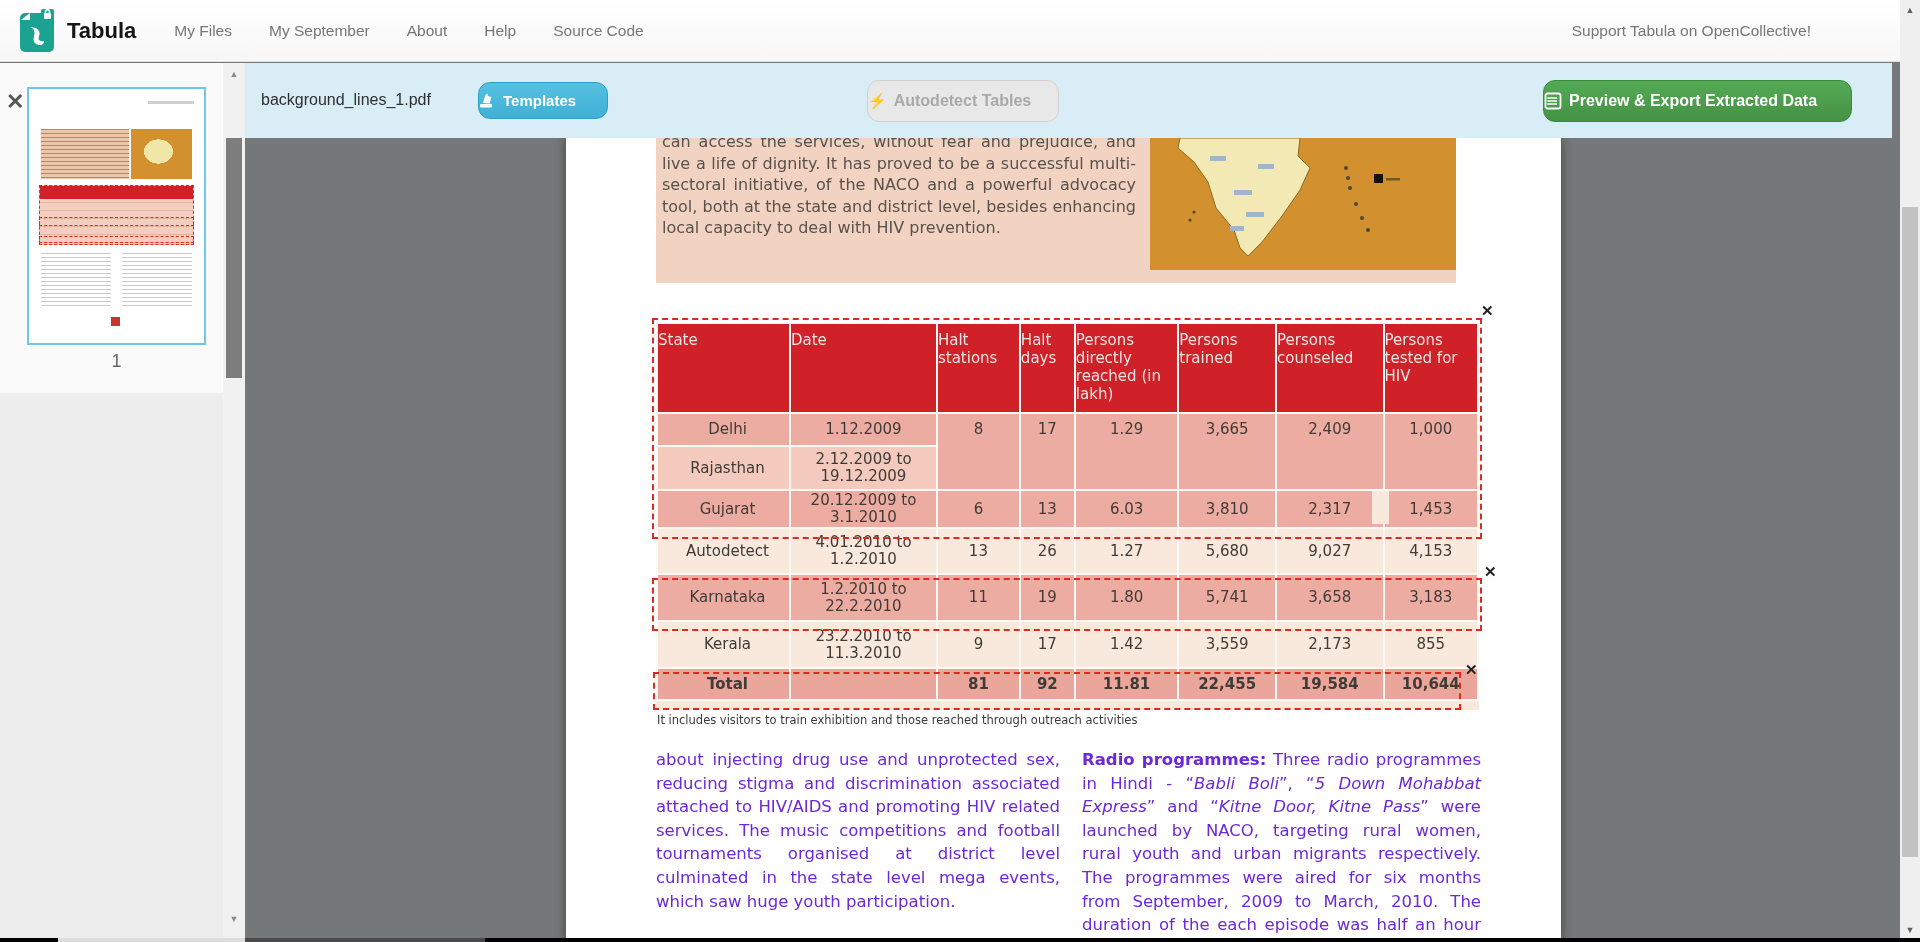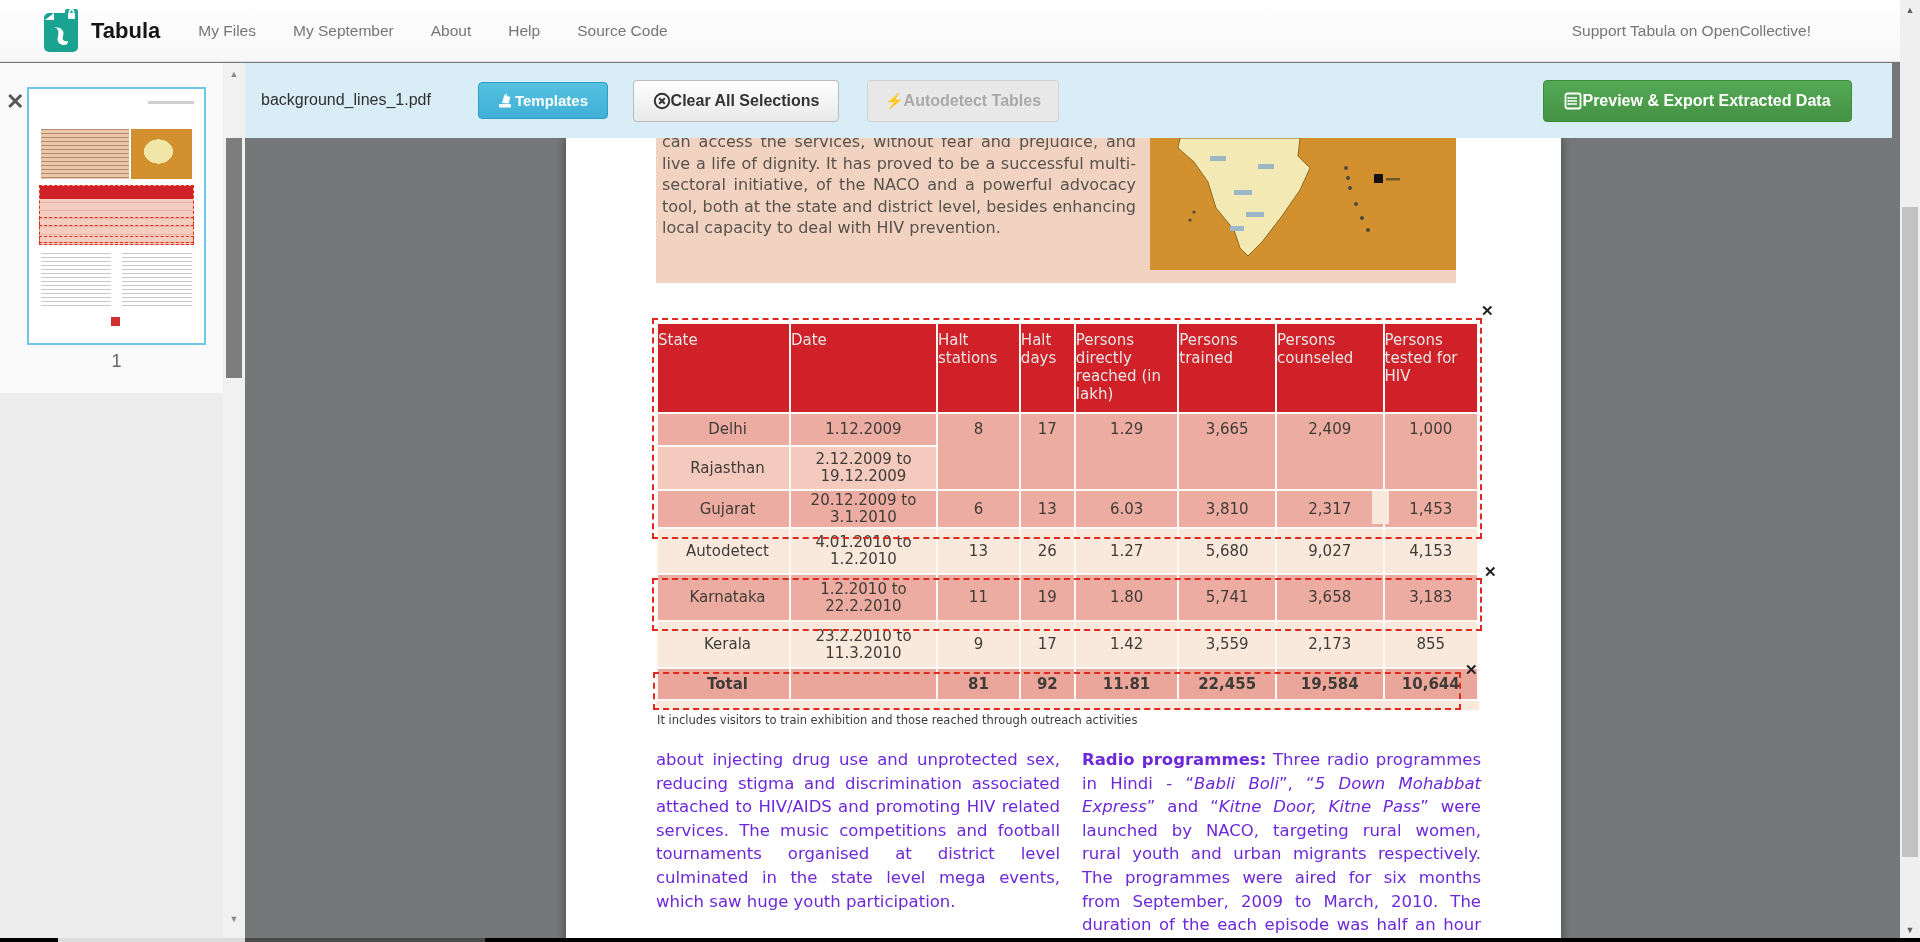--- a/index.html
+++ b/index.html
@@ -3,21 +3,21 @@
 <meta charset="utf-8">
 <style>
   * { box-sizing: border-box; margin: 0; padding: 0; }
   html, body { width: 1920px; height: 942px; overflow: hidden; }
   body { font-family: "Liberation Sans", sans-serif; background: #757878; position: relative; }
 
   
   .navbar { position: absolute; top: 0; left: 0; width: 1900px; height: 62px;
             background: linear-gradient(#ffffff, #f7f7f7); border-bottom: 1px solid #e2e2e2; z-index: 60;
             display: flex; align-items: center; }
-  .brand { display: flex; align-items: center; margin-left: 44px; }
+  .brand { display: flex; align-items: center; margin-left: 20px; }
   .brand-logo { width: 37px; height: 43px; }
   .brand-title { font-size: 22px; font-weight: bold; color: #151515; margin-left: 10px; }
   .nav-items { display: flex; gap: 37px; margin-left: 38px; }
   .nav-item { font-size: 15.5px; color: #767676; cursor: pointer; }
   .nav-support { position: absolute; right: 89px; top: 22px; font-size: 15.5px; color: #767676; cursor: pointer; }
 
   
   .sidebar { position: absolute; left: 0; top: 63px; width: 245px; bottom: 0; background: #ededed; z-index: 30; }
   .pages-panel { position: absolute; left: 0; top: 0; width: 223px; height: 330px; background: #fafafa; }
   .thumb-close { position: absolute; left: 6px; top: 28px; font-size: 22px; font-weight: bold; color: #575757; cursor: pointer; line-height: 1; }
@@ -44,22 +44,22 @@
   
   .side-scroll { position: absolute; left: 223px; top: 0; width: 22px; bottom: 0; background: #f1f1f1; }
   .side-scroll .arr-up   { position: absolute; top: 6px; width: 100%; text-align: center; font-size: 9px; color: #8a8a8a; }
   .side-scroll .arr-down { position: absolute; bottom: 18px; width: 100%; text-align: center; font-size: 9px; color: #8a8a8a; cursor: pointer; }
   .side-thumb { position: absolute; left: 3px; top: 75px; width: 16px; height: 240px; background: #7d7d7d; cursor: pointer; }
 
   
   .main-bg { position: absolute; left: 245px; top: 63px; width: 1655px; bottom: 0; background: #757878; }
   .toolbar { position: absolute; left: 245px; top: 63px; width: 1647px; height: 75px; background: #d9edf7; z-index: 40; }
   .toolbar .filename { position: absolute; left: 16px; top: 28px; font-size: 16px; color: #2f2f2f; }
-  .btn { position: absolute; display: flex; align-items: center; justify-content: center; 
-         border-radius: 4px; cursor: pointer; font-size: 16px; font-weight: 600; }
+  .btn { position: absolute; display: flex; align-items: center; gap: 7px;
+         border-radius: 12px; cursor: pointer; font-size: 16px; font-weight: 600; }
   .btn-templates { left: 233px; top: 19px; width: 130px; height: 37px;
                    background: linear-gradient(#55c1e1, #3fb0d6); border: 1px solid #2d9ec6; color: #fff;
                    font-size: 15px; }
   .btn-clear { left: 388px; top: 17px; width: 206px; height: 42px;
                background: linear-gradient(#ffffff, #e9e9e9); border: 1px solid #bbb; color: #333; }
   .btn-autodetect { left: 622px; top: 17px; width: 192px; height: 42px;
                     background: #e8e8e8; border: 1px solid #d2d2d2; color: #a9a9a9; cursor: default; }
   .btn-export { left: 1298px; top: 17px; width: 309px; height: 42px;
                 background: linear-gradient(#54a954, #459245); border: 1px solid #3a8a3a; color: #fff; }
   .bolt { font-size: 15px; }
@@ -180,27 +180,20 @@
 
   <div class="btn btn-templates">
     <svg width="17" height="17" viewBox="0 0 17 17">
       <rect x="1" y="12" width="12" height="3.4" rx="1" fill="#fff"></rect>
       <path d="M4 11 L6.2 3.2 L12.4 5 L10.6 11.6 Z" fill="#fff"></path>
       <path d="M6.2 3.2 L8.4 1.6 L9.2 4.1 Z" fill="#fff"></path>
     </svg>
     <span>Templates</span>
   </div>
 
-  <div class="btn btn-clear">
-    <svg width="18" height="18" viewBox="0 0 18 18">
-      <circle cx="9" cy="9" r="7.2" fill="none" stroke="#333" stroke-width="2"></circle>
-      <path d="M6.2 6.2 L11.8 11.8 M11.8 6.2 L6.2 11.8" stroke="#333" stroke-width="2"></path>
-    </svg>
-    <span>Clear All Selections</span>
-  </div>
 
   <div class="btn btn-autodetect">
     <span class="bolt">⚡</span>
     <span>Autodetect Tables</span>
   </div>
 
   <div class="btn btn-export">
     <svg width="18" height="18" viewBox="0 0 18 18">
       <rect x="1.5" y="1.5" width="15" height="15" rx="2" fill="none" stroke="#fff" stroke-width="1.8"></rect>
       <path d="M5 6 H13 M5 9 H13 M5 12 H13" stroke="#fff" stroke-width="1.6"></path>

